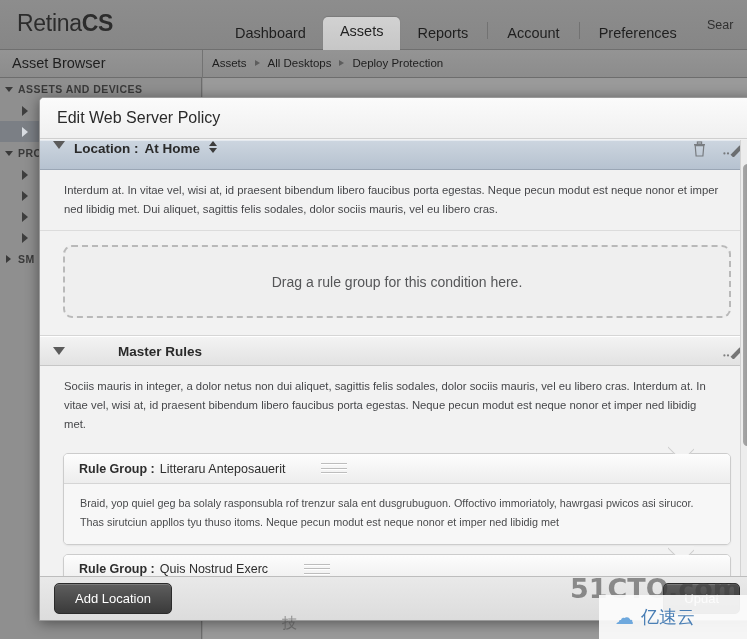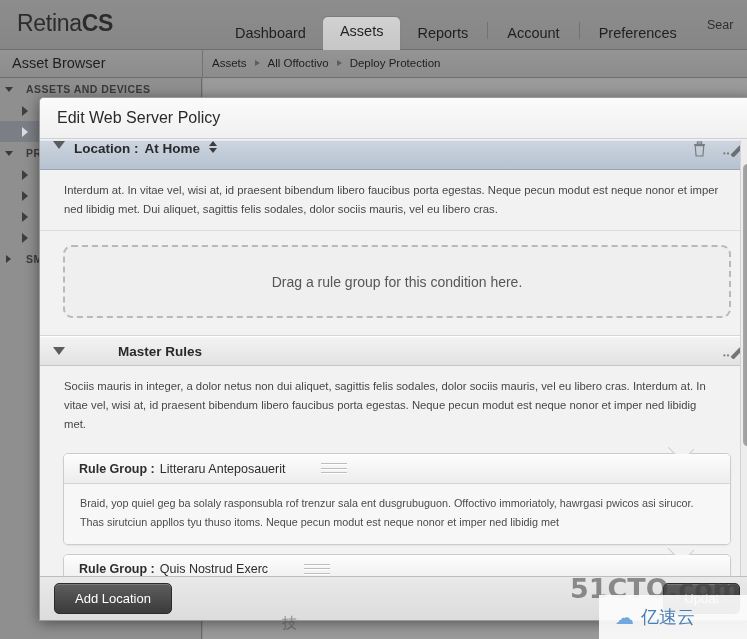--- a/index.html
+++ b/index.html
@@ -85,21 +85,21 @@
 
   .sidebar {
     position: absolute; left: 0; top: 78px;
     width: 202px; height: 561px;
     background: #8f8f8f;
     border-right: 1px solid #6d6d6d;
   }
   .side-group {
     font-size: 10.5px; font-weight: bold; color: #3a3a3a;
     letter-spacing: 0.45px;
-    padding: 5px 0 5px 26px;
+    padding: 5px 0 5px 18px;
     position: relative;
   }
   .side-group .tri-d {
     position: absolute; left: 5px; top: 9px;
     width: 0; height: 0;
     border-top: 5px solid #3a3a3a;
     border-left: 4.5px solid transparent;
     border-right: 4.5px solid transparent;
   }
   .side-group.collapsed .tri-r {
@@ -365,21 +365,21 @@
 
     <div class="search-label">Sear</div>
   </div>
 
   <div class="subbar">
     <div class="asset-browser-title">Asset Browser</div>
     <div class="subbar-divider"></div>
     <div class="breadcrumb">
       <span>Assets</span>
       <span class="bc-arrow"></span>
-      <span>All Offoctivo</span>
+      <span>All Desktops</span>
       <span class="bc-arrow"></span>
       <span>Deploy Protection</span>
     </div>
   </div>
 
   <div class="sidebar">
     <div class="side-group">
       <span class="tri-d"></span>
       <span>ASSETS AND DEVICES</span>
     </div>

